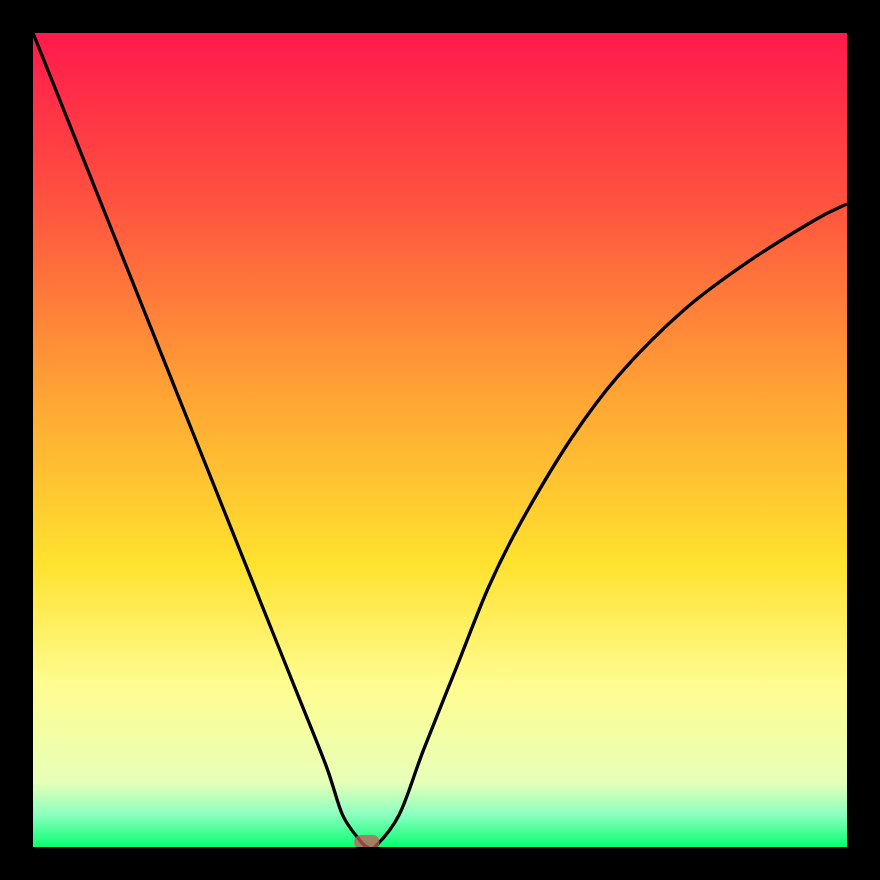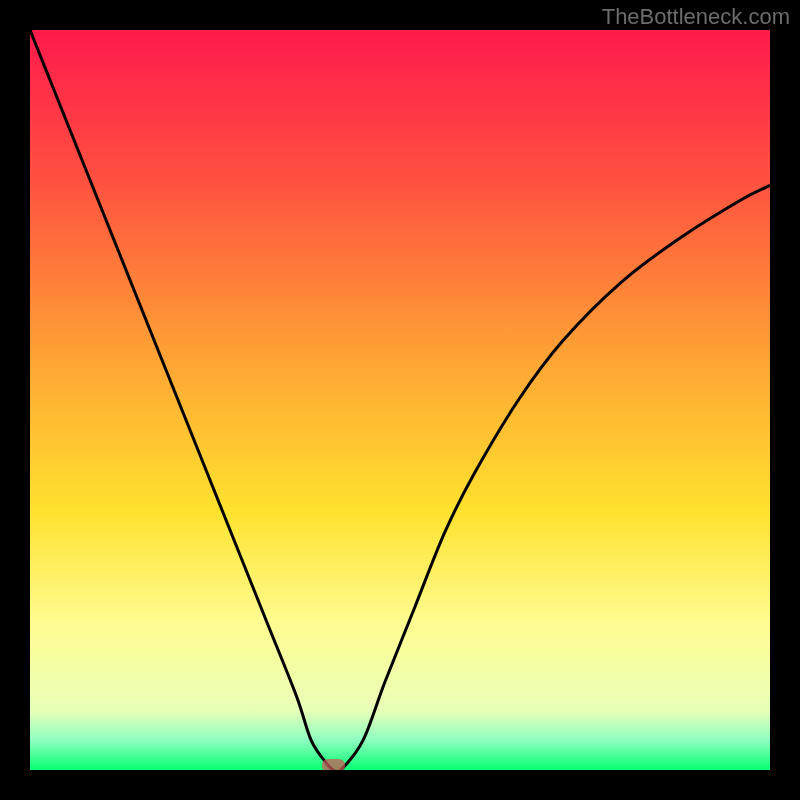--- a/index.html
+++ b/index.html
@@ -57,21 +57,20 @@
     top: 0;
     width: 100%;
     height: 100%;
     z-index: 30;
   }
 </style>
 </head>
 <body>
 
 <div class="frame">
-  <div class="watermark">TheBottleneck.com</div>
 
   <div class="plot-area">
     <div class="gradient" id="bg-gradient" style="background: linear-gradient(rgb(255, 26, 76) 0%, rgb(255, 80, 64) 20%, rgb(255, 166, 52) 45%, rgb(255, 226, 46) 65%, rgb(255, 252, 144) 80%, rgb(232, 255, 184) 92%, rgb(140, 255, 192) 96%, rgb(8, 255, 112) 100%);"></div>
 
     <svg class="curve" id="curve-svg" viewBox="0 0 100 100" preserveAspectRatio="none">
       <path id="curve-path" d="M 0.00 0.00 C 0.67 1.67, 2.67 6.67, 4.00 10.00 C 5.33 13.33, 6.67 16.67, 8.00 20.00 C 9.33 23.33, 10.67 26.67, 12.00 30.00 C 13.33 33.33, 14.67 36.67, 16.00 40.00 C 17.33 43.33, 18.67 46.67, 20.00 50.00 C 21.33 53.33, 22.67 56.67, 24.00 60.00 C 25.33 63.33, 26.67 66.67, 28.00 70.00 C 29.33 73.33, 30.67 76.67, 32.00 80.00 C 33.33 83.33, 35.00 87.33, 36.00 90.00 C 37.00 92.67, 37.33 94.50, 38.00 96.00 C 38.67 97.50, 39.50 98.33, 40.00 99.00 C 40.50 99.67, 40.67 99.83, 41.00 100.00 C 41.33 100.17, 41.33 100.67, 42.00 100.00 C 42.67 99.33, 44.00 98.00, 45.00 96.00 C 46.00 94.00, 46.83 91.00, 48.00 88.00 C 49.17 85.00, 50.67 81.33, 52.00 78.00 C 53.33 74.67, 54.67 71.00, 56.00 68.00 C 57.33 65.00, 58.33 63.00, 60.00 60.00 C 61.67 57.00, 64.00 53.00, 66.00 50.00 C 68.00 47.00, 69.67 44.67, 72.00 42.00 C 74.33 39.33, 77.33 36.33, 80.00 34.00 C 82.67 31.67, 85.33 29.83, 88.00 28.00 C 90.67 26.17, 94.00 24.17, 96.00 23.00 C 98.00 21.83, 99.33 21.33, 100.00 21.00 " fill="none" stroke="#000000" stroke-width="3" vector-effect="non-scaling-stroke"></path>
     </svg>
 
     <div class="marker" id="marker0" style="left: 291.56px; top: 728.9px; width: 23.68px; height: 13.32px; background: rgba(200, 90, 90, 0.75);"></div>
   </div>

